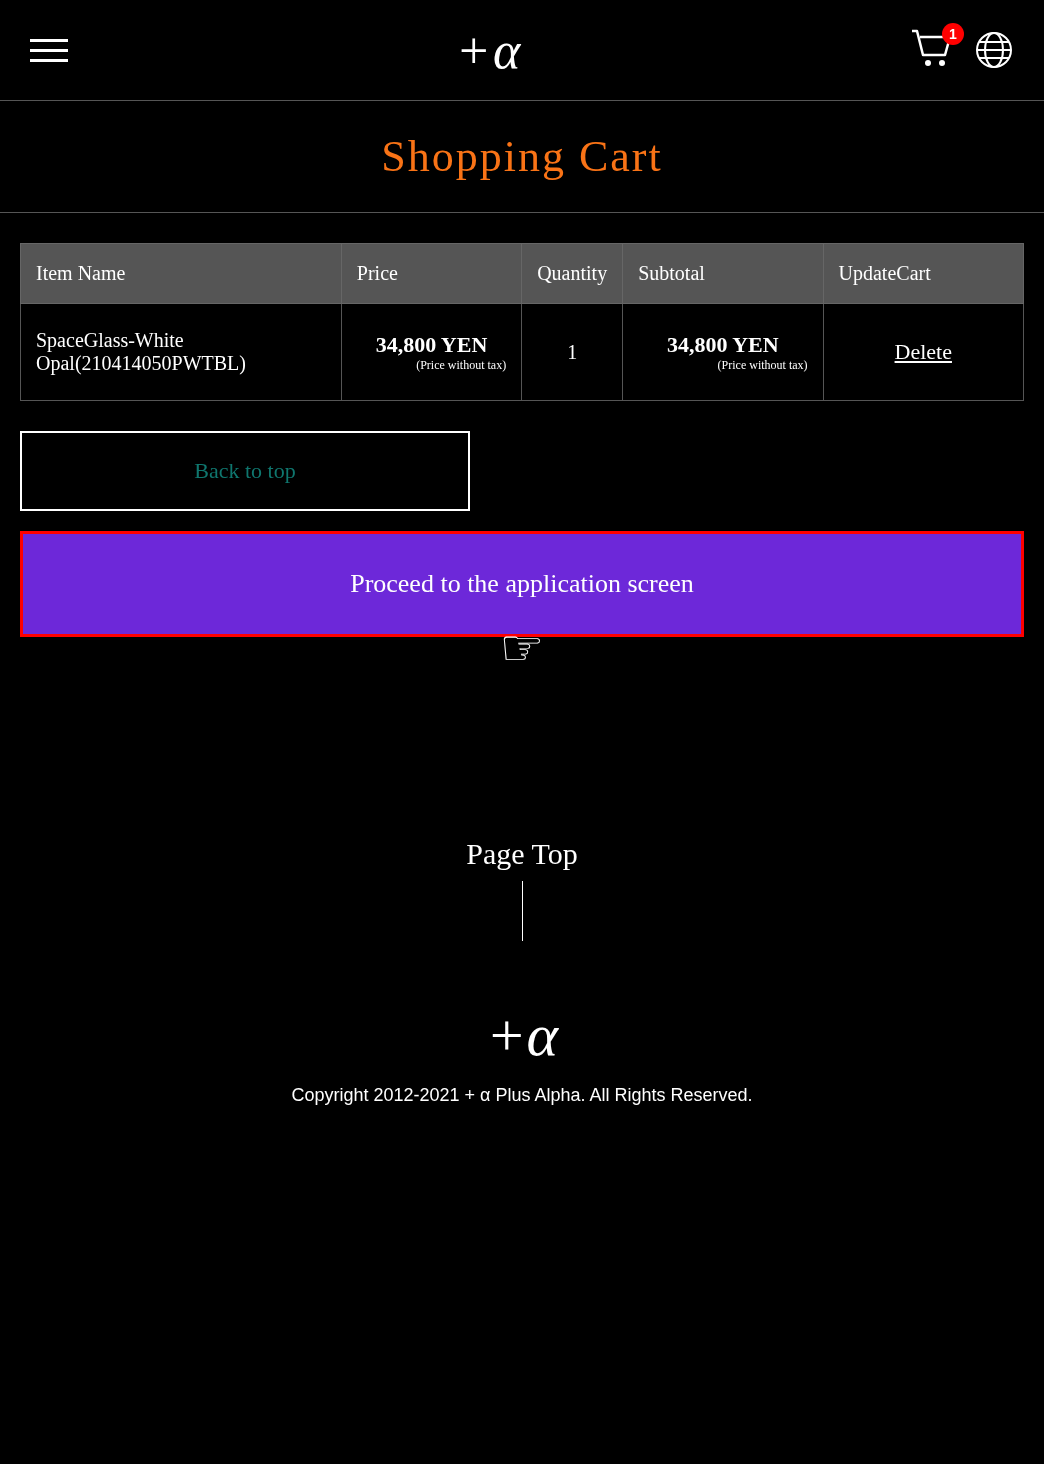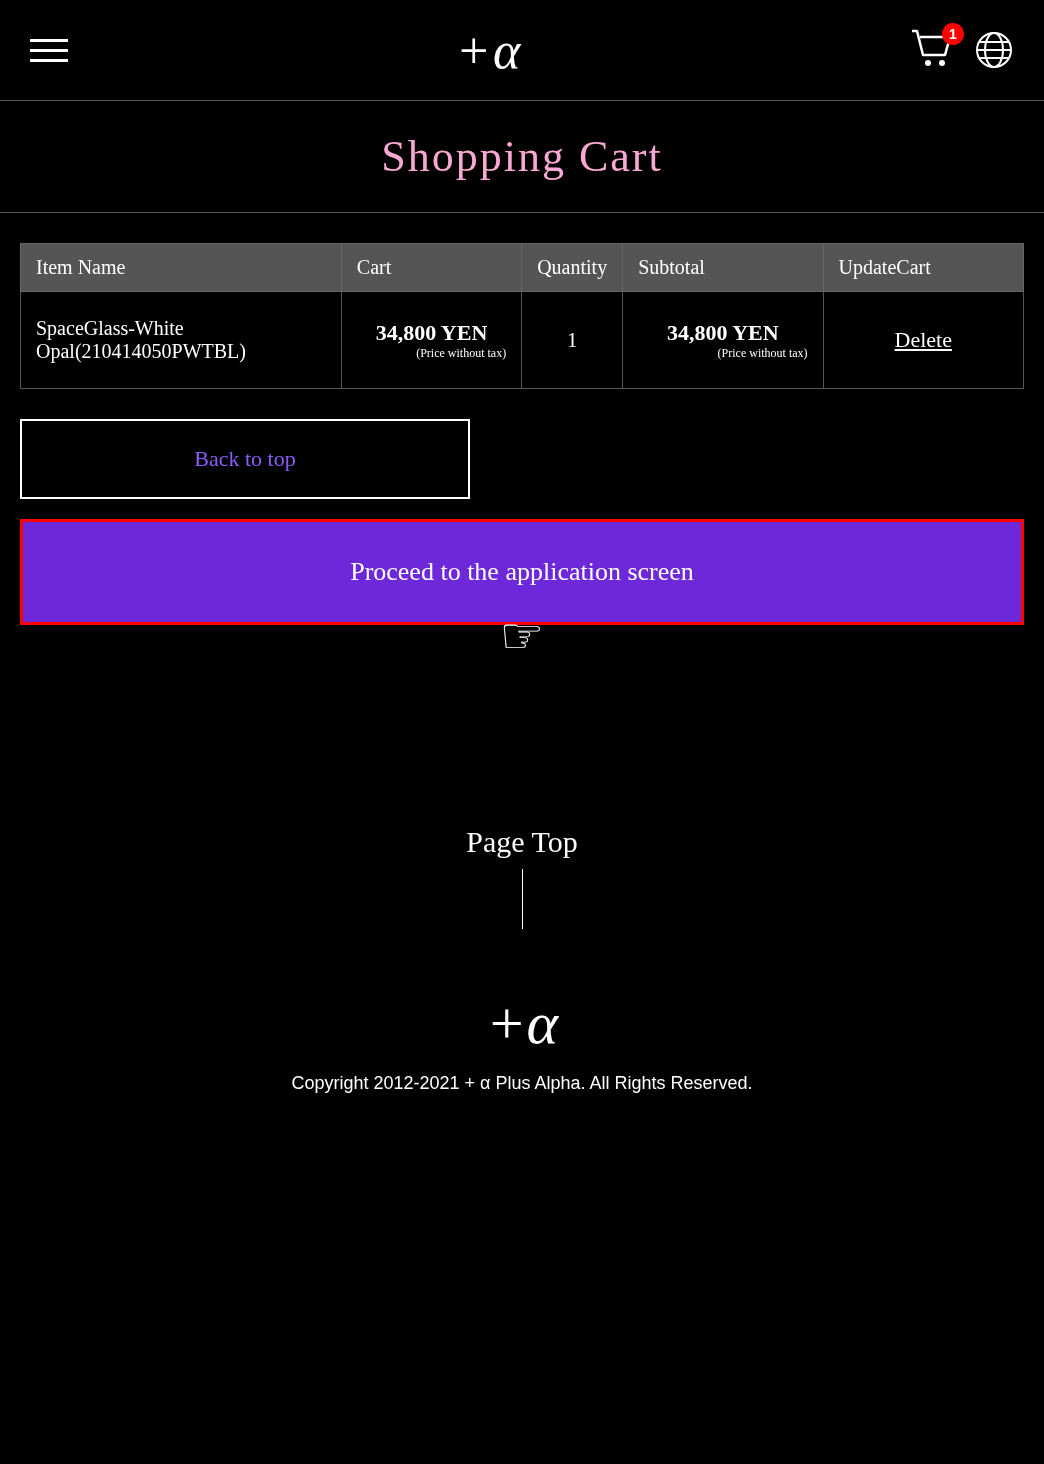--- a/index.html
+++ b/index.html
@@ -86,39 +86,39 @@
 
     
     .page-title-section {
       border-bottom: 1px solid #555;
       padding: 30px 20px;
       text-align: center;
     }
     .page-title {
       font-size: 44px;
       font-weight: normal;
-      color: #f9a8d4;
+      color: #f97316;
       letter-spacing: 2px;
     }
 
     
     .main-content {
       padding: 30px 20px;
     }
 
     
     .cart-table {
       width: 100%;
       border-collapse: collapse;
       border: 1px solid #555;
     }
     .cart-table th {
       background: #555;
       color: #fff;
-      padding: 12px 15px;
+      padding: 18px 15px;
       text-align: left;
       font-size: 20px;
       font-weight: normal;
       border: 1px solid #666;
     }
     .cart-table td {
       padding: 25px 15px;
       border: 1px solid #555;
       font-size: 20px;
       vertical-align: middle;
@@ -165,21 +165,21 @@
     
     .buttons-section {
       margin-top: 30px;
     }
     .back-to-top-btn {
       display: block;
       width: 450px;
       padding: 25px 20px;
       background: #000;
       border: 2px solid #fff;
-      color: #8b5cf6;
+      color: #0f766e;
       font-size: 22px;
       font-family: Georgia, serif;
       text-align: center;
       cursor: pointer;
       margin-bottom: 20px;
     }
     .proceed-btn {
       display: block;
       width: 100%;
       padding: 35px 20px;
@@ -267,21 +267,21 @@
 <div class="page-title-section">
   <h1 class="page-title">Shopping Cart</h1>
 </div>
 
 <div class="main-content">
 
   <table class="cart-table">
     <thead>
       <tr>
         <th class="item-name-cell">Item Name</th>
-        <th class="price-cell">Cart</th>
+        <th class="price-cell">Price</th>
         <th class="quantity-cell">Quantity</th>
         <th class="subtotal-cell">Subtotal</th>
         <th class="update-cell">UpdateCart</th>
       </tr>
     </thead>
     <tbody>
       <tr class="table-row">
         <td class="item-name-cell">
           <div>SpaceGlass-White</div>
           <div>Opal(210414050PWTBL)</div>

